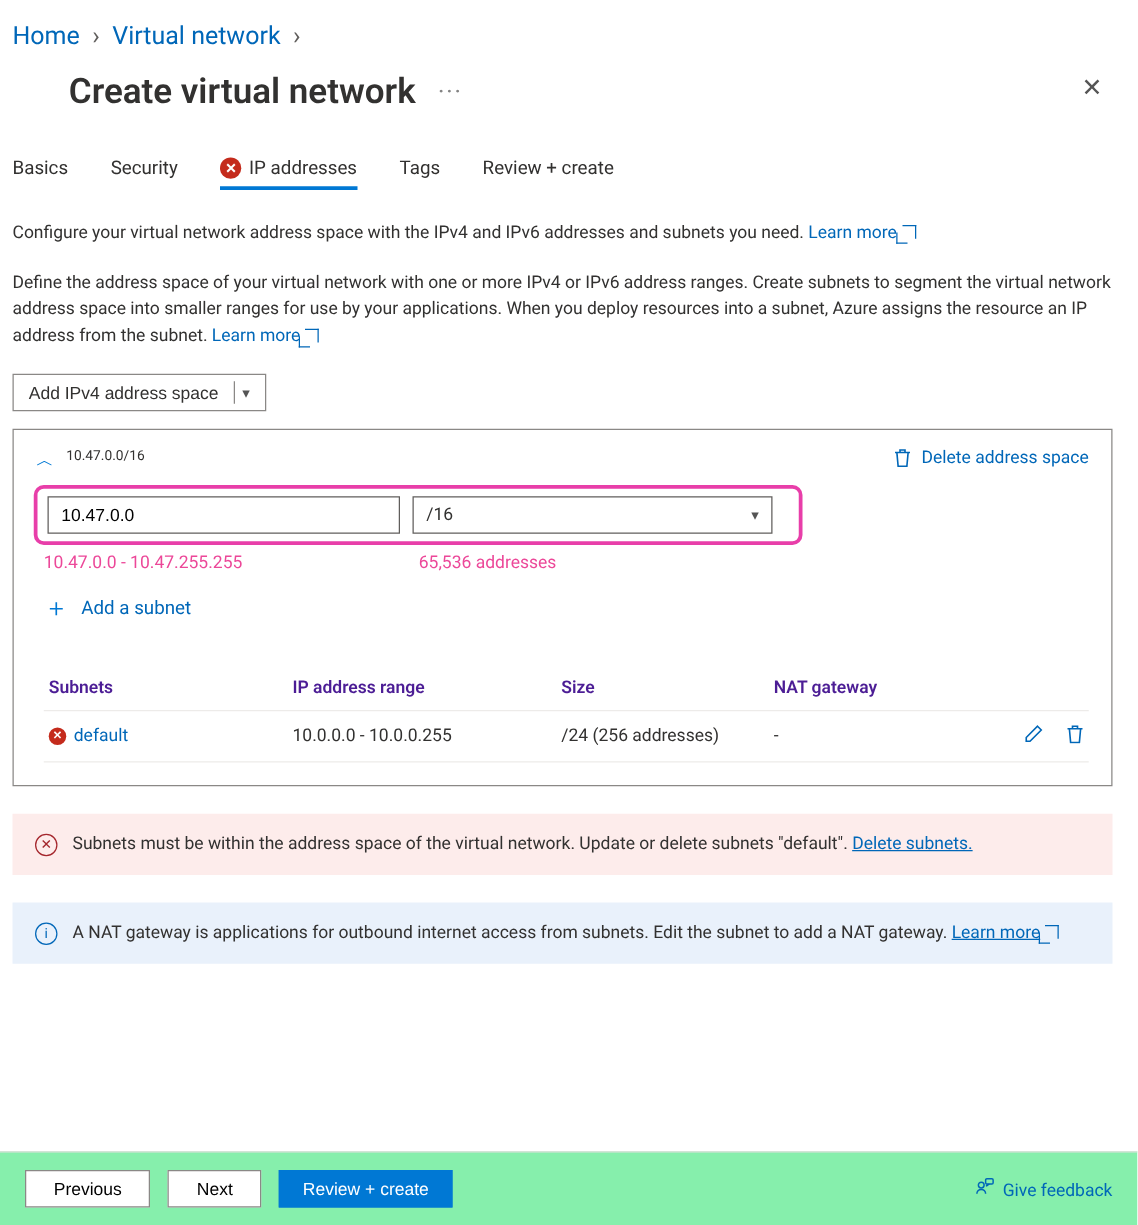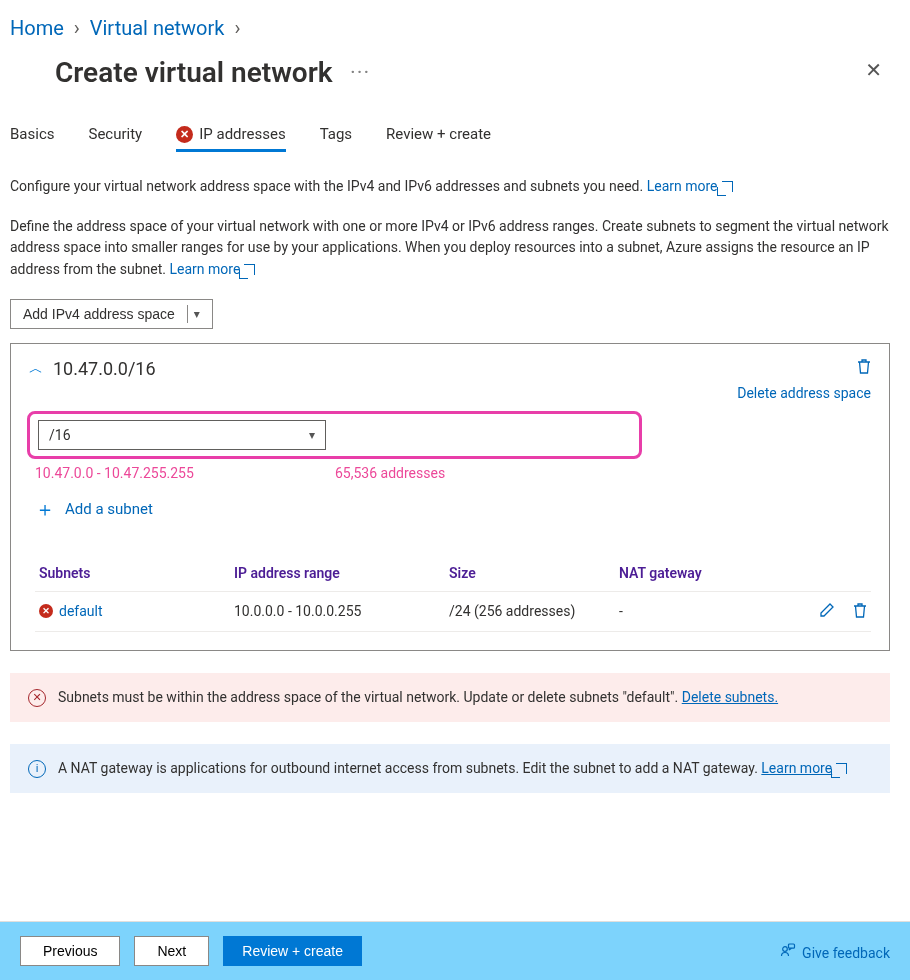--- a/index.html
+++ b/index.html
@@ -56,25 +56,24 @@
   }
   .add-button .divider { width:1px; height:18px; background:#8a8886; margin:0 6px 0 12px;}
   .add-button .chev { font-size:12px; color:#555;}
   .card {
     border: 1px solid #8a8886; margin-top: 14px; padding: 14px 18px 18px 18px;
   }
   .card-head { display:flex; align-items:flex-start; }
   .chevron-up {
     color:#0078d4; font-size:14px; margin-right:10px; margin-top:2px; cursor:pointer;
   }
-  .card-title { font-size:18px; color:#323130; }
+  .card-title { font-size:11px; color:#323130; }
   .del-space {
-    margin-left:auto; color:#0067b8; font-size:14px; display:flex; align-items:flex-end; gap:8px;
+    margin-left:auto; color:#0067b8; font-size:14px; display:flex; align-items:flex-start; gap:8px;
     cursor:pointer;
-    flex-direction:column;
   }
   .trash-icon { color:#0067b8; }
   .inputs-row {
     display:flex; gap:10px; margin-top:10px; padding:6px 8px;
     border:3px solid #e83ea9; border-radius:8px; width: 615px; margin-left: -2px;
   }
   .txt-input, .select-box {
     border:1px solid #605e5c; padding:6px 10px; font-size:14px; background:#fff;
   }
   .txt-input { width: 282px; }
@@ -108,21 +107,21 @@
   .alert-info { background:#e9f1fb; }
   .alert .circ-icon {
     width:18px; height:18px; border-radius:50%; display:inline-flex;
     align-items:center; justify-content:center; font-size:11px; flex-shrink:0; margin-top:2px;
   }
   .alert-error .circ-icon { border:1.5px solid #a4262c; color:#a4262c;}
   .alert-info .circ-icon { border:1.5px solid #0067b8; color:#0067b8;}
   .alert a.under { text-decoration: underline; }
   .footer {
     border-top:1px solid #e1dfdd; padding:14px 20px; display:flex; align-items:center; gap:14px;
-    background:#7dd3fc;
+    background:#86efac;
   }
   .btn {
     padding:6px 22px; font-size:14px; border:1px solid #8a8886; background:#fff; cursor:pointer;
   }
   .btn-primary { background:#0078d4; color:#fff; border-color:#0078d4; padding:6px 18px;}
   .feedback { margin-left:auto; color:#0067b8; display:flex; align-items:flex-end; gap:6px; cursor:pointer;}
 </style>
 </head>
 <body>
 
@@ -178,20 +177,21 @@
         <span class="trash-icon">
           <svg width="14" height="16" viewBox="0 0 14 16" fill="none" stroke="currentColor" stroke-width="1.3">
               <path d="M1 4h12M5 4V2h4v2M2.5 4l1 11h7l1-11"></path>
             </svg>
         </span>
         <span>Delete address space</span>
       </span>
     </div>
 
     <div class="inputs-row">
+      <input class="txt-input" value="10.47.0.0" style="">
       <div class="select-box">
         <span>/16</span>
         <span class="chev">▾</span>
       </div>
     </div>
 
     <div class="range-row">
       <span class="left">10.47.0.0 - 10.47.255.255</span>
       <span>65,536 addresses</span>
     </div>

